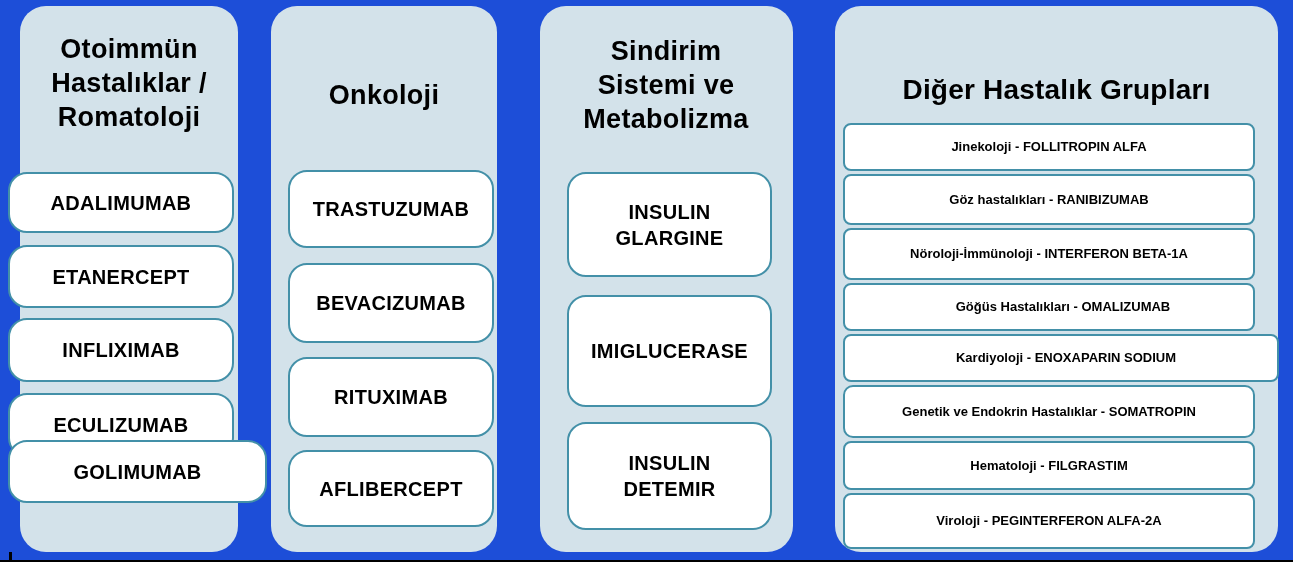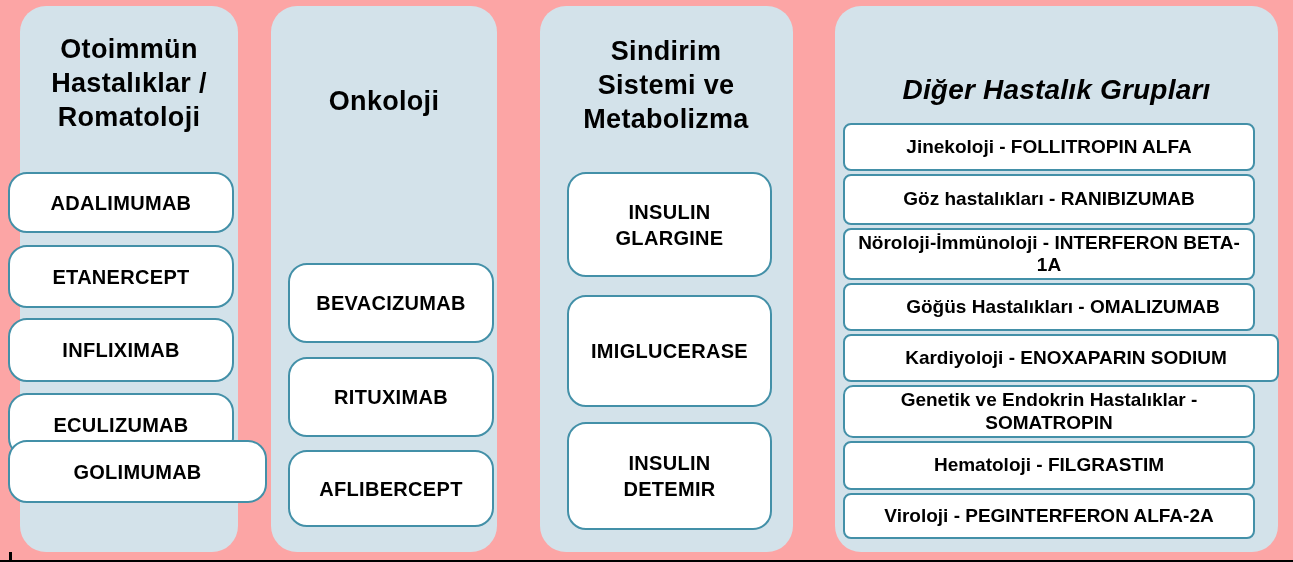--- a/index.html
+++ b/index.html
@@ -6,21 +6,21 @@
     --column-bg:#d3e2ea;
     --box-border:#4390a8;
     --box-bg:#ffffff;
     --text-color:#000000;
     --line-color:#000000;
   }
   html,body{margin:0;padding:0;background:#ffffff;}
   .canvas{
     position:relative;
     width:1293px;height:562px;
-    background:#fca5a5;
+    background:#1d4ed8;
     font-family:"Liberation Sans", sans-serif;
     overflow:hidden;
   }
   .col-bg{
     position:absolute;
     background:var(--column-bg,#d3e2ea);
     border-radius:26px;
   }
   .col-title{
     position:absolute;
@@ -36,21 +36,21 @@
     border:2px solid var(--box-border,#4390a8);
     border-radius:10px;
     box-sizing:border-box;
     display:flex;align-items:center;justify-content:center;
     text-align:center;
     font-weight:bold;
     color:var(--text-color,#000);
     padding:2px 8px;
   }
   .items-lg{font-size:20px;line-height:1.3;letter-spacing:0.3px;border-radius:19px;}
-  .items-sm{font-size:19px;line-height:1.18;border-radius:8px;}
+  .items-sm{font-size:13px;line-height:1.18;border-radius:8px;}
   .t1{font-size:27px;}
   .t4{font-size:28px;letter-spacing:0.2px;}
   .bottom-line{
     position:absolute;left:0;right:0;bottom:0;height:2px;
     background:var(--line-color,#000);
   }
   .corner-tick{
     position:absolute;left:9px;bottom:1px;width:3px;height:9px;
     background:var(--line-color,#000);
   }
@@ -72,21 +72,24 @@
     <span>INFLIXIMAB</span>
   </div>
   <div class="box items-lg" style="left:8px;top:393px;width:226px;height:64px;">
     <span>ECULIZUMAB</span>
   </div>
   <div class="box items-lg" style="left:8px;top:440px;width:259px;height:63px;">
     <span>GOLIMUMAB</span>
   </div>
 
   <div class="col-bg" style="left:271px;top:6px;width:226px;height:546px;"></div>
-  <div class="col-title t1" style="left:271px;top:84px;width:226px;">Onkoloji</div>
+  <div class="col-title t1" style="left:271px;top:78px;width:226px;">Onkoloji</div>
+  <div class="box items-lg" style="left:288px;top:170px;width:206px;height:78px;">
+    <span>TRASTUZUMAB</span>
+  </div>
   <div class="box items-lg" style="left:288px;top:263px;width:206px;height:80px;">
     <span>BEVACIZUMAB</span>
   </div>
   <div class="box items-lg" style="left:288px;top:357px;width:206px;height:80px;">
     <span>RITUXIMAB</span>
   </div>
   <div class="box items-lg" style="left:288px;top:450px;width:206px;height:77px;">
     <span>AFLIBERCEPT</span>
   </div>
 
@@ -96,21 +99,21 @@
     <span style="max-width:140px;">INSULIN GLARGINE</span>
   </div>
   <div class="box items-lg" style="left:567px;top:295px;width:205px;height:112px;">
     <span>IMIGLUCERASE</span>
   </div>
   <div class="box items-lg" style="left:567px;top:422px;width:205px;height:108px;">
     <span style="max-width:120px;">INSULIN DETEMIR</span>
   </div>
 
   <div class="col-bg" style="left:835px;top:6px;width:443px;height:546px;"></div>
-  <div class="col-title t4" style="left:835px;top:72px;width:443px;font-style:italic;">Diğer Hastalık Grupları</div>
+  <div class="col-title t4" style="left:835px;top:72px;width:443px;">Diğer Hastalık Grupları</div>
   <div class="box items-sm" style="left:843px;top:123px;width:412px;height:48px;">
     <span>Jinekoloji - FOLLITROPIN ALFA</span>
   </div>
   <div class="box items-sm" style="left:843px;top:174px;width:412px;height:51px;">
     <span>Göz hastalıkları - RANIBIZUMAB</span>
   </div>
   <div class="box items-sm" style="left:843px;top:228px;width:412px;height:52px;">
     <span>Nöroloji-İmmünoloji - INTERFERON BETA-1A</span>
   </div>
   <div class="box items-sm" style="left:843px;top:283px;width:412px;height:48px;padding-left:36px;">
@@ -118,19 +121,19 @@
   </div>
   <div class="box items-sm" style="left:843px;top:334px;width:436px;height:48px;padding-left:18px;">
     <span>Kardiyoloji - ENOXAPARIN SODIUM</span>
   </div>
   <div class="box items-sm" style="left:843px;top:385px;width:412px;height:53px;border-radius:10px;">
     <span>Genetik ve Endokrin Hastalıklar - SOMATROPIN</span>
   </div>
   <div class="box items-sm" style="left:843px;top:441px;width:412px;height:49px;">
     <span>Hematoloji - FILGRASTIM</span>
   </div>
-  <div class="box items-sm" style="left:843px;top:493px;width:412px;height:46px;">
+  <div class="box items-sm" style="left:843px;top:493px;width:412px;height:56px;">
     <span>Viroloji - PEGINTERFERON ALFA-2A</span>
   </div>
 
   <div class="bottom-line"></div>
   <div class="corner-tick"></div>
 </div>
 
 </body></html>

